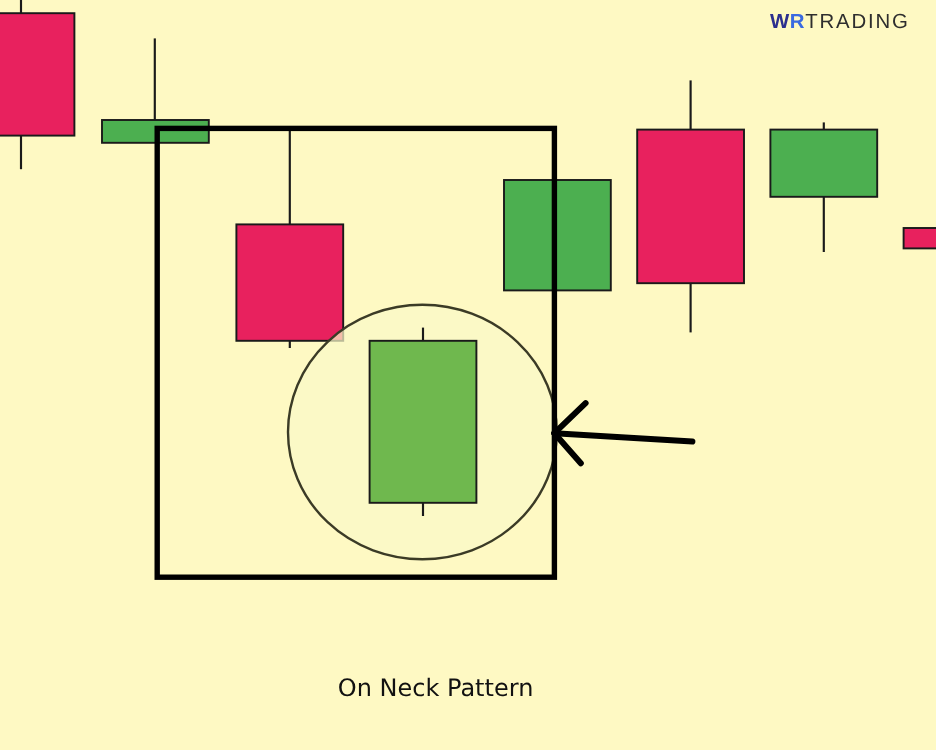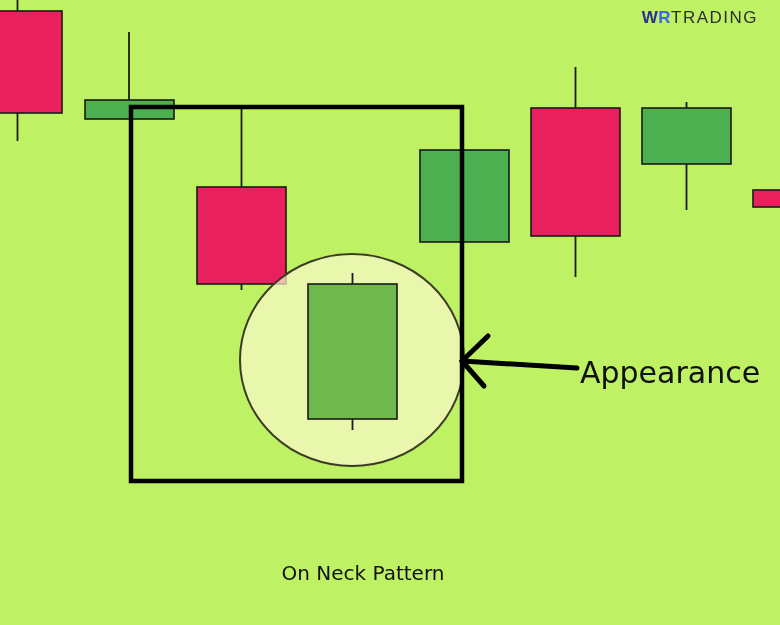--- a/index.html
+++ b/index.html
@@ -1,19 +1,19 @@
 <!DOCTYPE html>
 <html><head>
 <meta charset="utf-8">
 <style>
   html,body{margin:0;padding:0;background:#ffffff;}
   .stage{
     position:relative;
     width:780px;height:625px;
-    background:#bef264;
+    background:#fef9c3;
     overflow:hidden;
     font-family:"DejaVu Sans", sans-serif;
   }
   .stage svg{position:absolute;left:0;top:0;}
   .logo{
     position:absolute;top:9px;right:22px;
     font-family:"Liberation Sans", sans-serif;
     font-size:17px;line-height:1.1;white-space:nowrap;
     user-select:none;
   }
@@ -86,17 +86,16 @@
         <line x1="462" y1="361" x2="488" y2="336" stroke="#000000" stroke-width="5" stroke-linecap="round"></line>
         <line x1="462" y1="361" x2="484" y2="386" stroke="#000000" stroke-width="5" stroke-linecap="round"></line>
       </g>
   </svg>
 
   <div class="logo">
     <span class="wr">
       <span style="color: rgb(44, 47, 142);">W</span><span style="color: rgb(58, 106, 224);">R</span></span><span class="trading" style="color: rgb(46, 46, 46);">TRADING</span>
   </div>
 
-  <div class="appearance-label" style="color: rgb(17, 17, 17);">Appearance</div>
 
   <div class="caption">On Neck Pattern</div>
 
 </div>
 
 </body></html>

